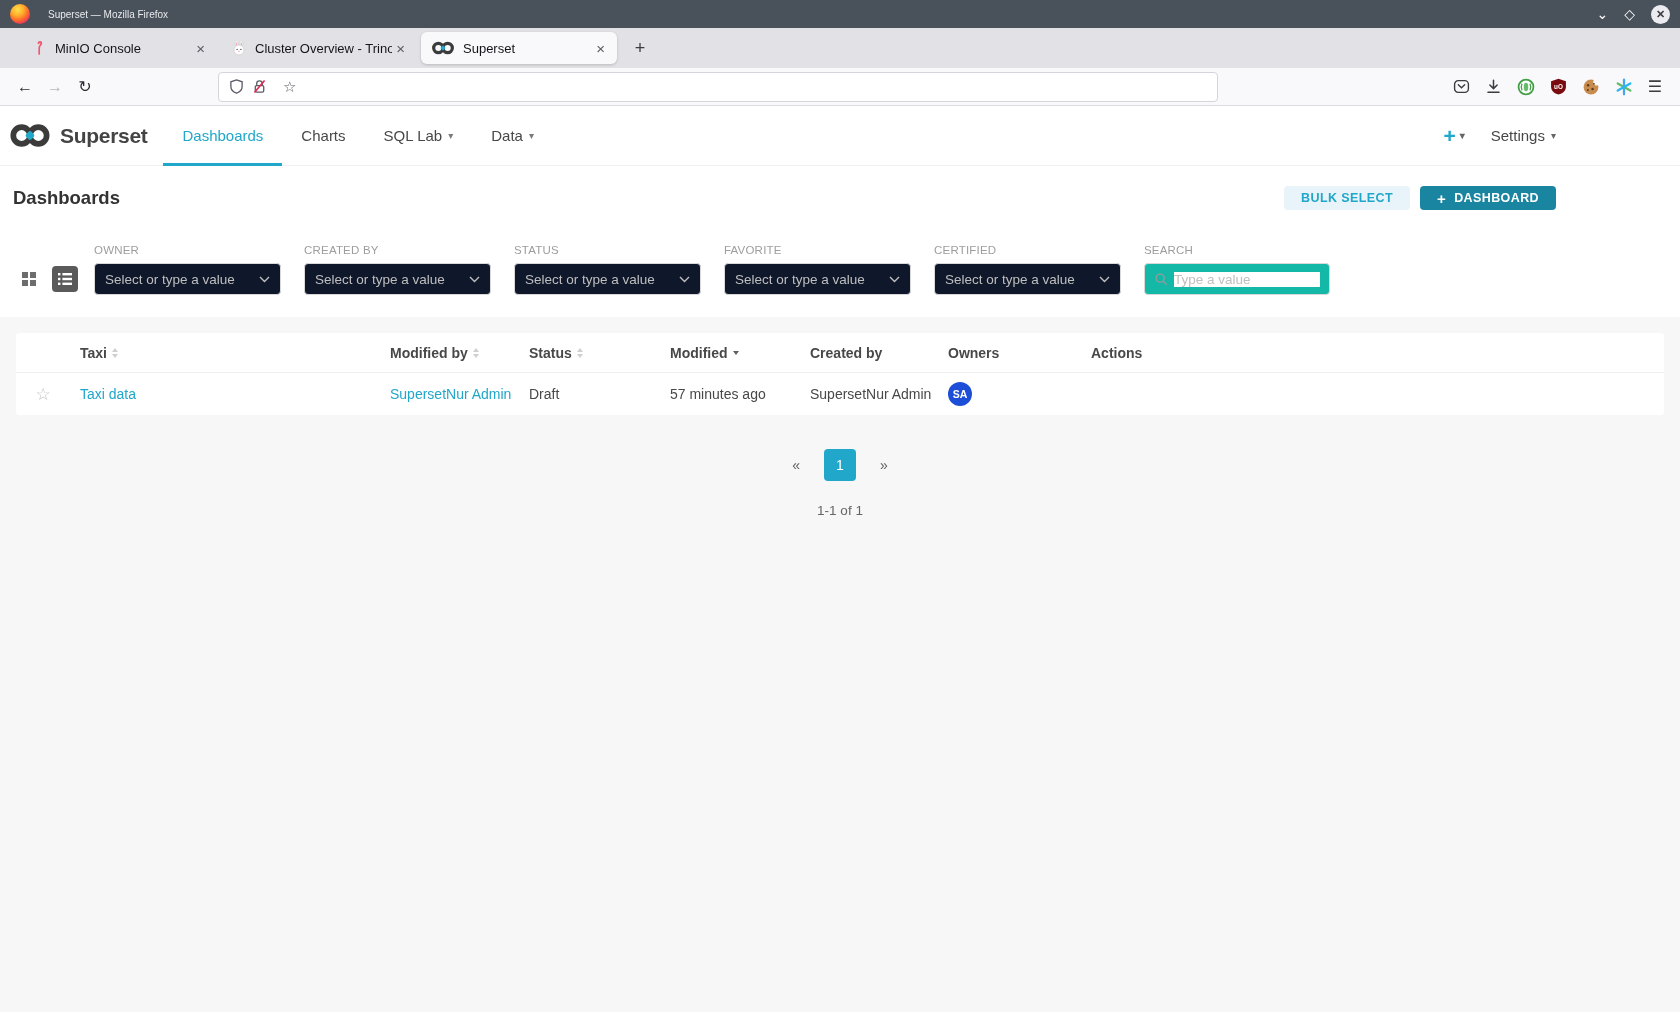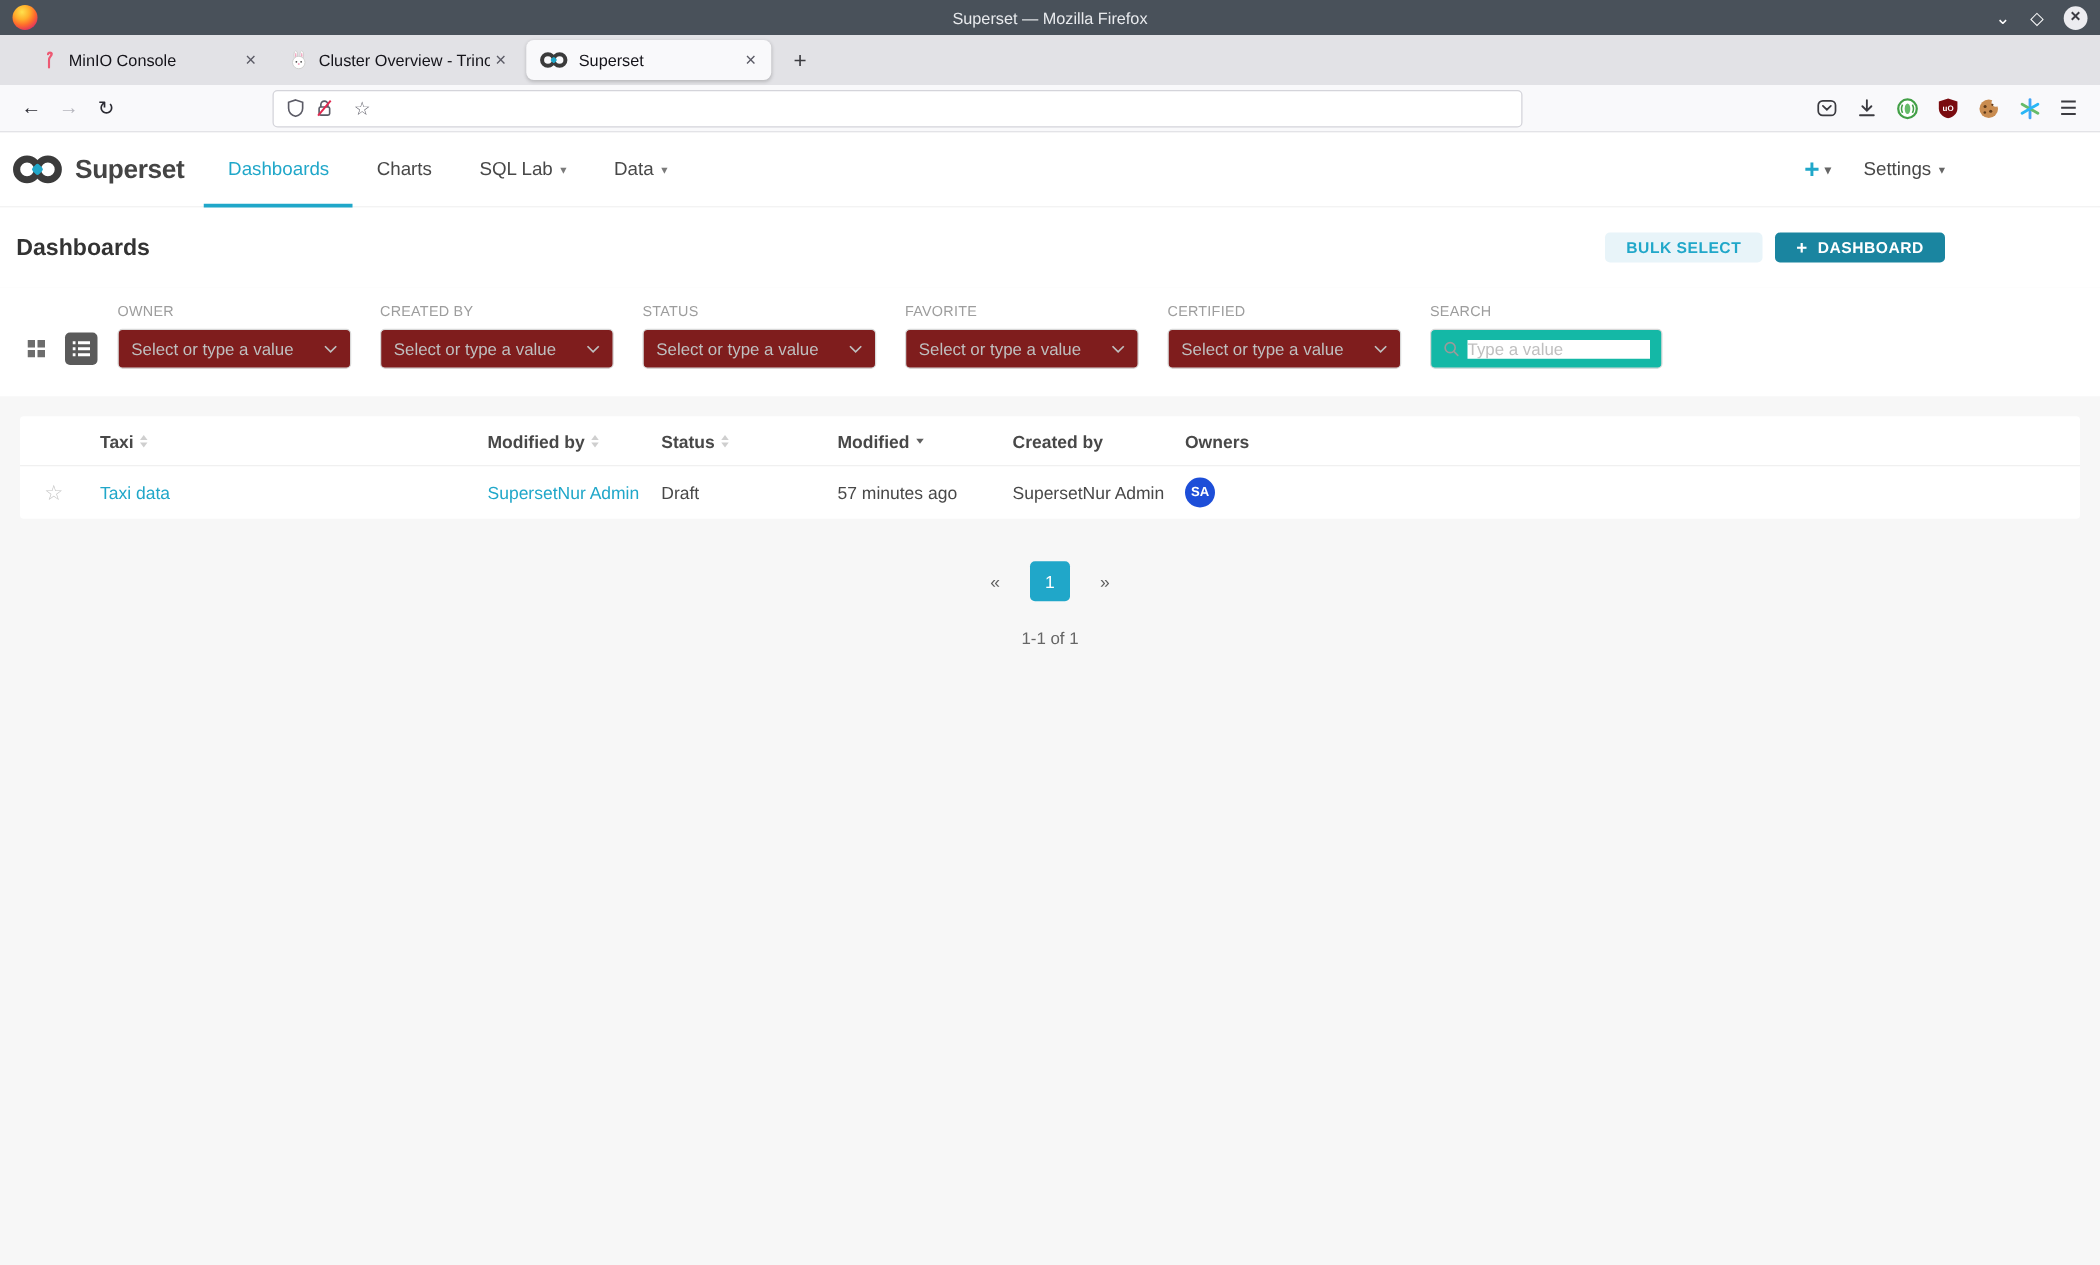--- a/index.html
+++ b/index.html
@@ -4,22 +4,22 @@
 <style>
   * { margin:0; padding:0; box-sizing:border-box; }
   html,body { width:1680px; height:1012px; overflow:hidden;
     font-family:"Liberation Sans", sans-serif; background:#f7f7f7; }
 
   
   .titlebar { height:28px; background:#49515a; display:flex; align-items:center;
     padding:0 10px; position:relative; }
   .ff-logo { width:20px; height:20px; border-radius:50%;
     background:radial-gradient(circle at 38% 28%, #ffe14d 0%, #ffae2b 32%, #ff6d2b 55%, #e3355c 78%, #8e2b8f 100%); }
-  .win-title { position:absolute; left:0; right:0; text-align:center; color:#e8eaed;
-    font-size:13px; pointer-events:none; }
+  .win-title { position:absolute; left:0; right:0; color:#e8eaed;
+    font-size:10px; pointer-events:none;padding-left:48px; }
   .win-controls { margin-left:auto; display:flex; align-items:center; gap:16px; z-index:2; }
   .win-btn { color:#fff; font-size:14px; line-height:1; cursor:default; }
   .win-btn.close { width:19px; height:19px; background:#ececf0; color:#3c3c43;
     border-radius:50%; display:flex; align-items:center; justify-content:center; font-size:11px; font-weight:bold; }
 
   .tabbar { height:40px; background:#e2e2e6; display:flex; align-items:center; padding:0 17px; }
   .tab { width:196px; height:32px; margin-left:4px; display:flex; align-items:center;
     padding:0 8px 0 10px; border-radius:6px; font-size:13px; color:#15141a; }
   .tab.active { background:#f9f9fb; box-shadow:0 1px 3px rgba(0,0,0,.18); }
   .tab .t-title { flex:1; margin-left:8px; white-space:nowrap; overflow:hidden; }
@@ -73,21 +73,21 @@
   .btn-primary .b-plus { font-size:15px; font-weight:bold; }
 
   
   .filterbar { background:#fff; padding:14px 16px 22px 16px; display:flex; align-items:flex-end; }
   .view-toggles { display:flex; align-items:center; gap:10px; margin-right:16px; height:32px; }
   .vt { width:26px; height:26px; display:flex; align-items:center; justify-content:center; border-radius:4px; }
   .vt.active { background:#5a5a5a; }
   .filters { display:flex; gap:23px; }
   .f-group { width:187px; }
   .f-label { font-size:11.5px; color:#9d9d9d; margin-bottom:7px; letter-spacing:0.2px; }
-  .f-select { height:32px; border:1px solid #d9d9d9; border-radius:4px; background:#7f1d1d;
+  .f-select { height:32px; border:1px solid #d9d9d9; border-radius:4px; background:#0f172a;
     display:flex; align-items:center; padding:0 10px; }
   .f-ph { flex:1; font-size:13.5px; color:#bfbfbf; white-space:nowrap; overflow:hidden; }
   .f-caret { color:#bfbfbf; }
   .s-group { margin-left:23px; width:186px; }
   .s-box { height:32px; border:1px solid #d9d9d9; border-radius:4px; background:#14b8a6;
     display:flex; align-items:center; padding:0 9px; }
   .s-box input { border:none; outline:none; flex:1; font-size:13.5px; color:#333; width:100%;
     font-family:"Liberation Sans",sans-serif; }
   .s-box input::placeholder { color:#bfbfbf; }
 
@@ -389,20 +389,23 @@
       <span class="sort-ic">
           <span class="tri dn on"></span>
         </span>
     </div>
     <div class="th">
       <span>Created by</span>
     </div>
     <div class="th">
       <span>Owners</span>
     </div>
+    <div class="th">
+      <span>Actions</span>
+    </div>
   </div>
   <div class="tgrid trow">
     <div class="td center">
         <span class="fav-star">☆</span>
       </div>
     <div class="td pad">
         <span class="link">Taxi data</span>
       </div>
     <div class="td">
         <span class="link">SupersetNur Admin</span>

